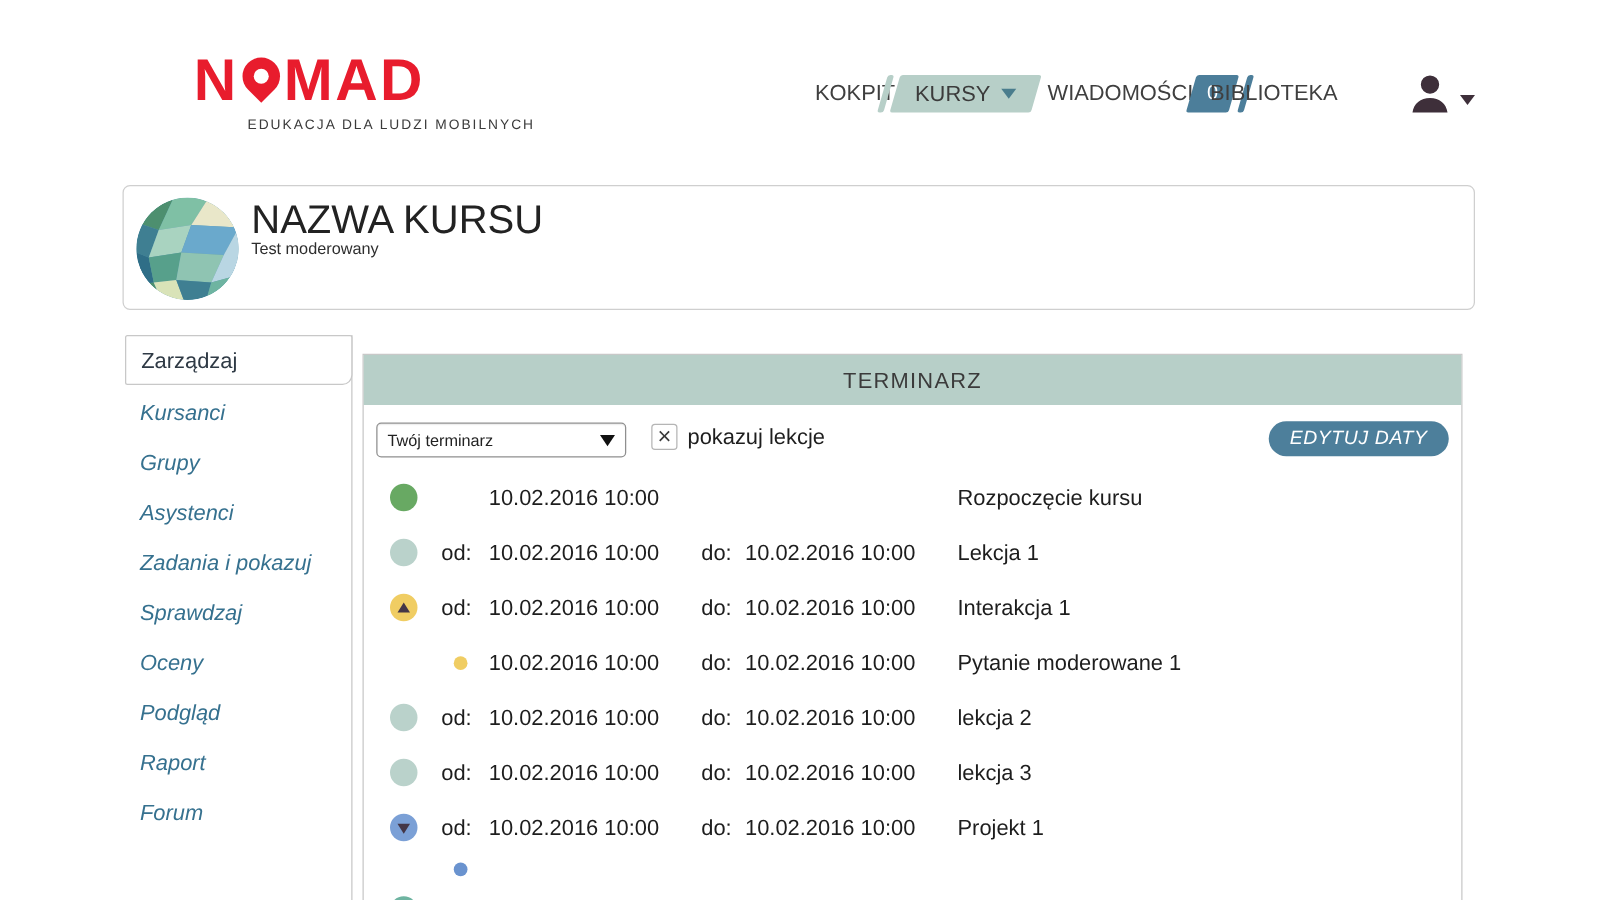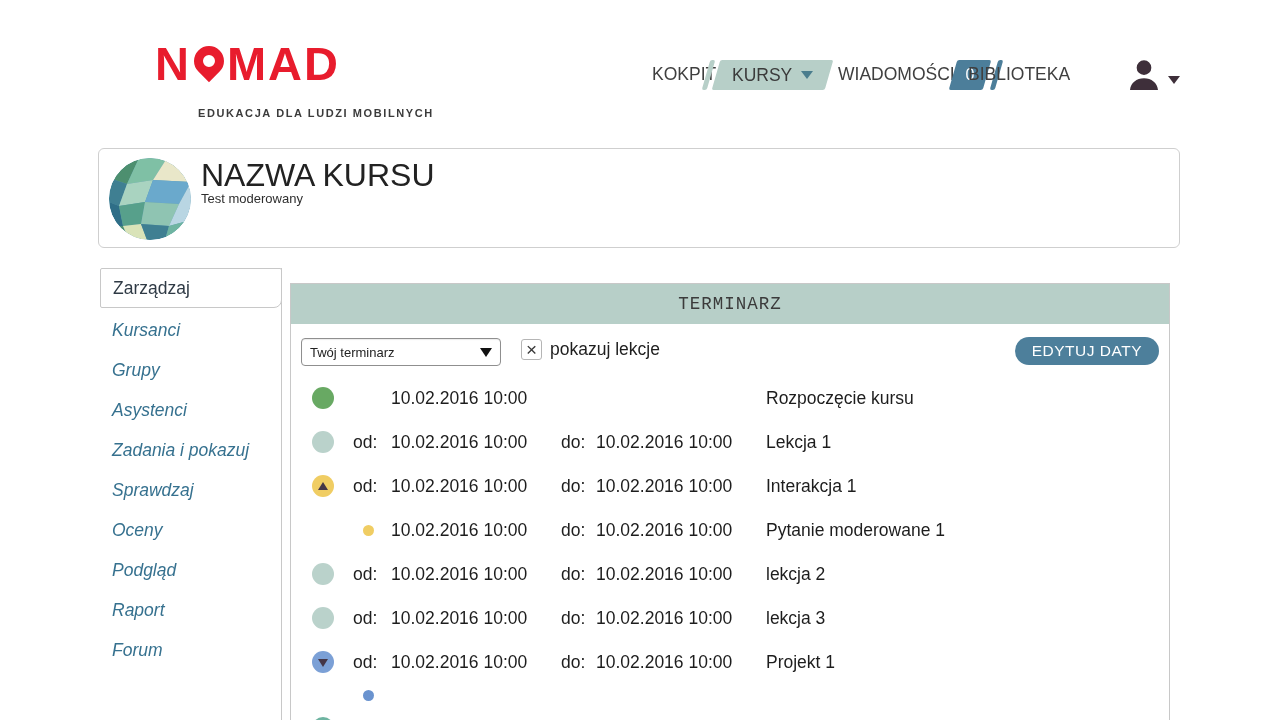--- a/index.html
+++ b/index.html
@@ -7,21 +7,21 @@
          font-family:"Liberation Sans","DejaVu Sans",sans-serif;color:#2e2e2e;}
 
   
   #brand{position:absolute;left:155px;top:40px;cursor:pointer;}
   #brand .letters{display:flex;align-items:center;font-weight:bold;font-size:47px;
                   letter-spacing:2px;color:#e81c2d;line-height:1;}
   .pin{position:relative;width:30px;height:30px;background:#e81c2d;
        border-radius:50% 50% 50% 0;transform:rotate(-45deg);margin:0 3px 6px 3px;}
   .pin::after{content:'';position:absolute;width:12px;height:12px;background:#fff;
               border-radius:50%;top:50%;left:50%;transform:translate(-50%,-50%);}
-  #brand .tagline{margin-top:20px;font-size:11px;letter-spacing:1.6px;color:#3b3b3b;font-weight:bold;padding-left:43px;}
+  #brand .tagline{margin-top:7px;font-size:11px;letter-spacing:1.6px;color:#3b3b3b;font-weight:normal;padding-left:43px;}
 
   
   .navtxt{position:absolute;top:64px;font-size:17.5px;color:#3f3f3f;cursor:pointer;}
   .slant{transform:skewX(-16deg);border-radius:2px;}
   .unslant{transform:skewX(16deg);display:flex;align-items:center;height:100%;}
   #nav-kursy{position:absolute;left:716px;top:60px;height:30px;background:#b7cfc8;padding:0 16px;cursor:pointer;}
   #nav-kursy .unslant{font-size:17.5px;color:#3b3b3b;}
   .sliver{position:absolute;top:60px;width:5px;height:30px;background:#b7cfc8;}
   #sliver-kursy{left:706px;}
   #badge-msgs{position:absolute;left:953px;top:60px;width:34px;height:30px;background:#4c7e9a;cursor:pointer;}
@@ -48,34 +48,34 @@
                   display:flex;align-items:center;padding-left:12px;font-size:17.5px;color:#2f3a45;cursor:pointer;}
   #sidebar-list{position:absolute;left:100px;top:310px;width:180px;font-style:italic;}
   .side-item{height:40px;display:flex;align-items:center;padding-left:12px;
              font-size:17.5px;color:#36718f;cursor:pointer;}
 
   
   #panel{position:absolute;left:290px;top:283px;width:880px;height:460px;
          border:1px solid #c8c8c8;box-sizing:border-box;background:#fff;}
   #panel-header{position:absolute;left:0;top:0;width:100%;height:40px;background:#b7cfc8;
                 display:flex;align-items:center;justify-content:center;
-                font-size:17.5px;letter-spacing:1px;color:#3b3b3b;font-family:Liberation Mono, monospace;}
+                font-size:17.5px;letter-spacing:1px;color:#3b3b3b;}
   #terminarz-select{position:absolute;left:10px;top:54px;width:200px;height:26px;background:#fff;
                     border:1px solid #8f8f8f;border-radius:4px;box-sizing:border-box;cursor:pointer;
                     display:flex;align-items:center;padding:13px 8px;font-size:13px;color:#222;
                     box-shadow:inset 0 1px 1px rgba(0,0,0,.08);}
   #terminarz-select .sel-arrow{margin-left:auto;border-left:6px solid transparent;
                     border-right:6px solid transparent;border-top:9px solid #111;width:0;height:0;}
   #show-lessons-box{position:absolute;left:230px;top:55px;width:21px;height:21px;border:1px solid #b5b5b5;
                     border-radius:3px;box-sizing:border-box;display:flex;align-items:center;
                     justify-content:center;font-size:19px;color:#3a3a3a;cursor:pointer;line-height:1;}
   #show-lessons-label{position:absolute;left:259px;top:55px;font-size:17.5px;color:#1e1e1e;}
   #edit-dates-btn{position:absolute;right:10px;top:53px;height:28px;padding:0 17px;border:none;
                   border-radius:14px;background:#4d7f9b;color:#fff;font-size:15.5px;letter-spacing:.5px;
-                  font-family:inherit;cursor:pointer;display:flex;align-items:center;}
+                  font-family:inherit;cursor:pointer;display:flex;align-items:center;font-style:italic;}
 
   
   #rows{position:absolute;left:0;top:92px;width:878px;}
   .row{position:relative;display:grid;grid-template-columns:62px 38px 170px 35px 170px 1fr;
        align-items:center;height:44px;font-size:17.5px;color:#1d1d1d;}
   .row.sub-row{height:22px;}
   .cell-od,.cell-do{color:#1d1d1d;}
   .ic{position:absolute;border-radius:50%;display:flex;align-items:center;justify-content:center;}
   .ic-lg{width:22px;height:22px;left:21px;top:50%;margin-top:-11px;}
   .ic-sm{width:11px;height:11px;left:72px;top:50%;margin-top:-5.5px;}

